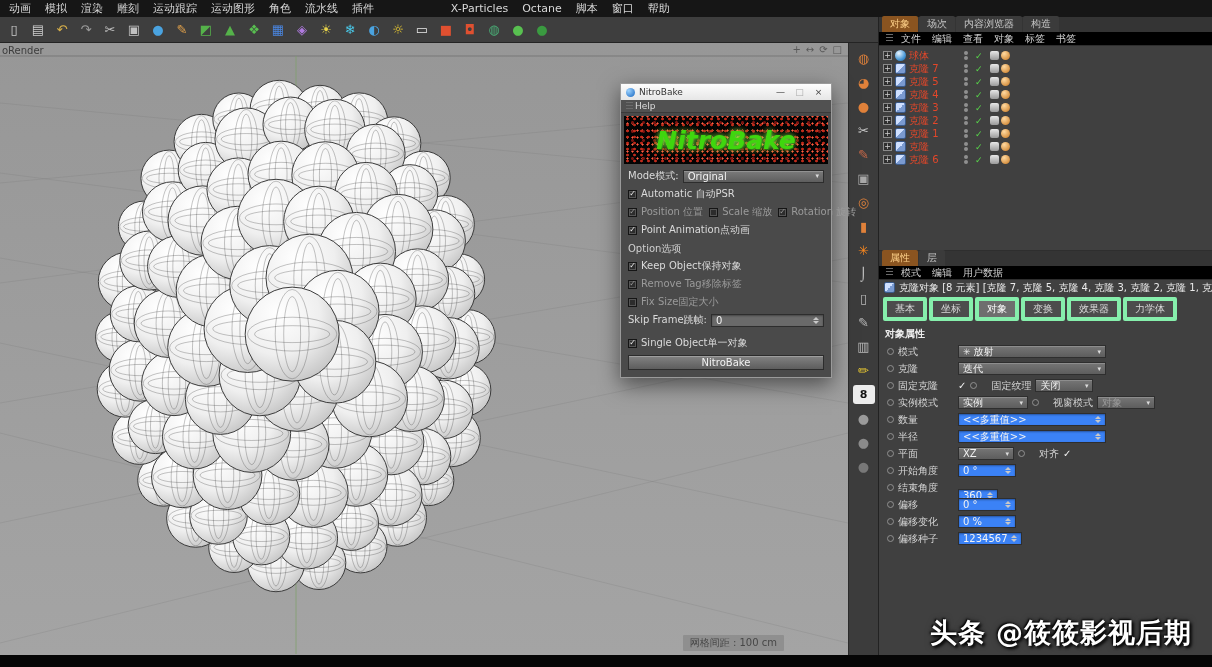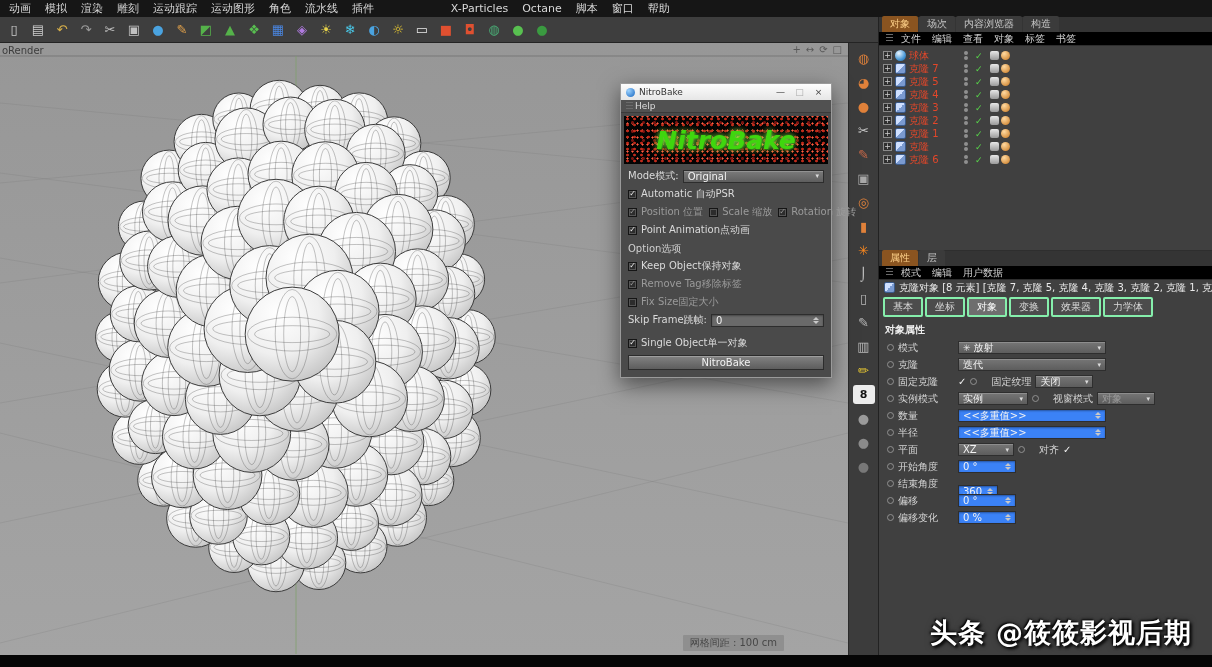--- a/index.html
+++ b/index.html
@@ -44,21 +44,21 @@
   .oicon.cloner { width:11px; height:11px; border:1px solid #3a5a8a; border-radius:2px; background:linear-gradient(135deg,#cfe0ff 0 50%, #7a9ad0 50% 100%); }
   .oname { color:#e2472a; min-width:46px; white-space:nowrap; }
   .vdots { display:flex; flex-direction:column; gap:1px; margin-left:6px; }
   .vdot { width:4px; height:4px; border-radius:50%; background:#8f8f8f; }
   .gcheck { color:#58d84a; font-size:9px; margin-left:4px; }
   .tagbox { display:flex; gap:2px; margin-left:4px; }
   .tag1 { width:9px; height:9px; border-radius:2px; background:linear-gradient(#e8e8e8,#9a9a9a); }
   .tag2 { width:9px; height:9px; border-radius:50%; background:radial-gradient(circle at 35% 30%, #ffd9a0, #c87820); }
   .attr-title { height:15px; display:flex; align-items:center; gap:4px; padding:0 5px; font-size:10px; color:#eaeaea; white-space:nowrap; overflow:hidden; }
   .section-tabs { display:flex; gap:2px; padding:2px 4px 3px; }
-  .stab { padding:1px 8px; font-size:10px; color:#d8d8d8; background:#4c4c4c; border:2px solid #86efac; border-radius:2px; white-space:nowrap; }
+  .stab { padding:1px 8px; font-size:10px; color:#d8d8d8; background:#4c4c4c; border:4px solid #86efac; border-radius:2px; white-space:nowrap; }
   .stab.active { background:#6e6e6e; color:#fff; }
   .group-header { padding:3px 6px 2px; font-size:10px; font-weight:bold; color:#ececec; }
   .prop-row { height:17px; display:flex; align-items:center; gap:4px; padding-left:8px; font-size:10px; color:#d4d4d4; }
   .pdot { width:7px; height:7px; border:1px solid #909090; border-radius:50%; flex:none; }
   .plab { width:56px; white-space:nowrap; overflow:hidden; }
   .plab2 { margin-left:10px; white-space:nowrap; }
   .pdrop, .pfield { height:13px; display:flex; align-items:center; padding:0 4px; font-size:10px; color:#f2f2f2; }
   .pdrop { background:linear-gradient(#767676,#5d5d5d); border:1px solid #2e2e2e; box-shadow:inset 0 1px 0 #8d8d8d; }
   .pfield { background:#3b82f6; border:1px solid #2e2e2e; box-shadow:inset 0 1px 2px rgba(0,0,0,.35); }
   .dval { white-space:nowrap; overflow:hidden; }
@@ -1187,20 +1187,31 @@
           <span class="pdot"></span>
           <span class="plab">偏移变化</span>
           <span class="pfield" style="width: 58px;">
             <span class="dval">0 %</span>
             <span class="spin">
               <i class="up"></i>
               <i class="dn"></i>
             </span>
           </span>
         </div>
+        <div class="prop-row">
+          <span class="pdot"></span>
+          <span class="plab">偏移种子</span>
+          <span class="pfield" style="width: 64px;">
+            <span class="dval">1234567</span>
+            <span class="spin">
+              <i class="up"></i>
+              <i class="dn"></i>
+            </span>
+          </span>
+        </div>
       </div>
     <div class="fill"></div>
   </div>
 </div>
 
 <div class="nb">
   <div class="nb-title">
     <span class="nb-ico"></span>
     <span class="t">NitroBake</span>
     <span class="nb-wbtn">—</span>

